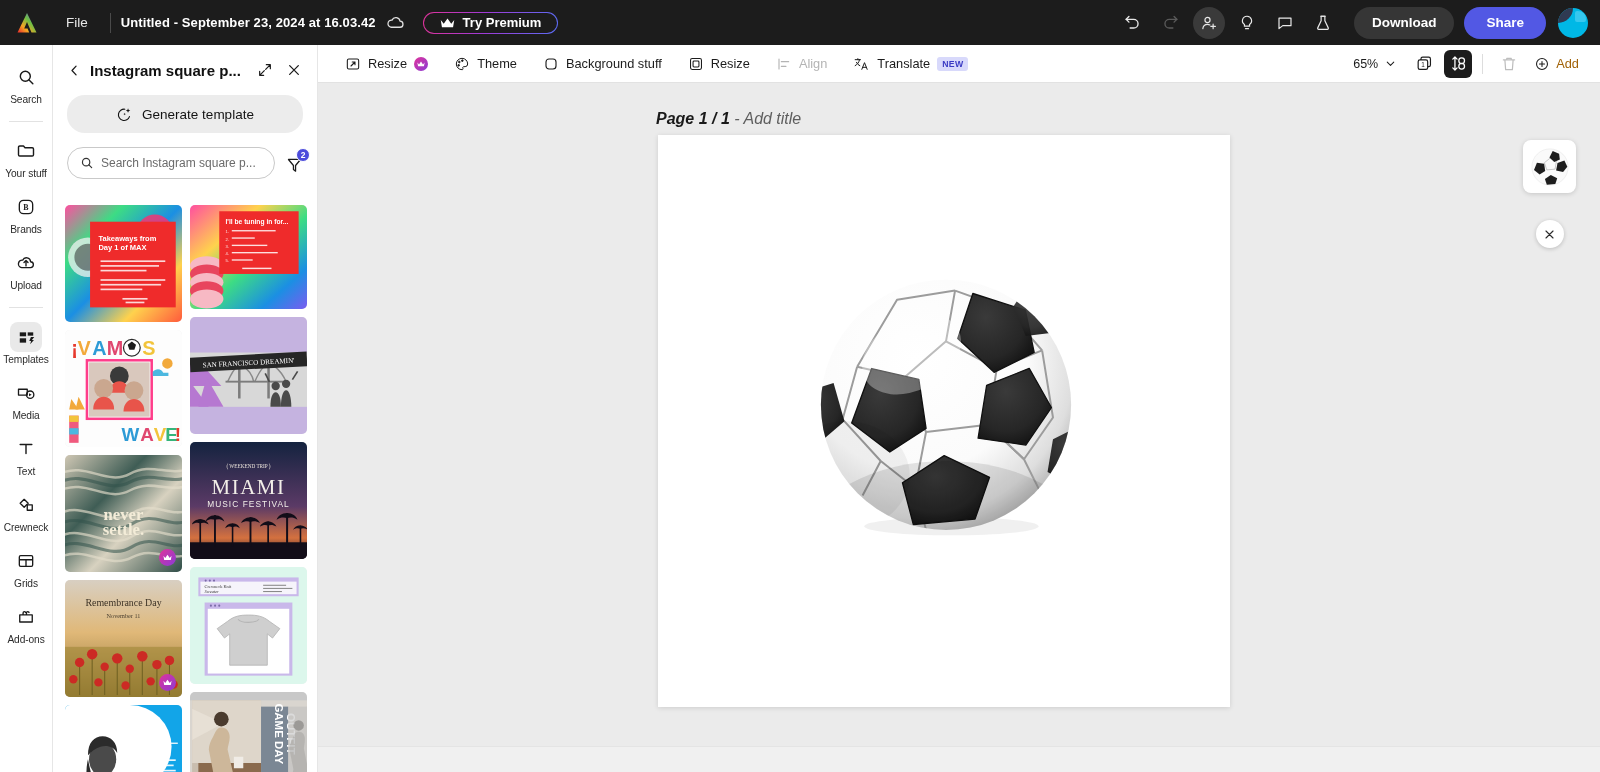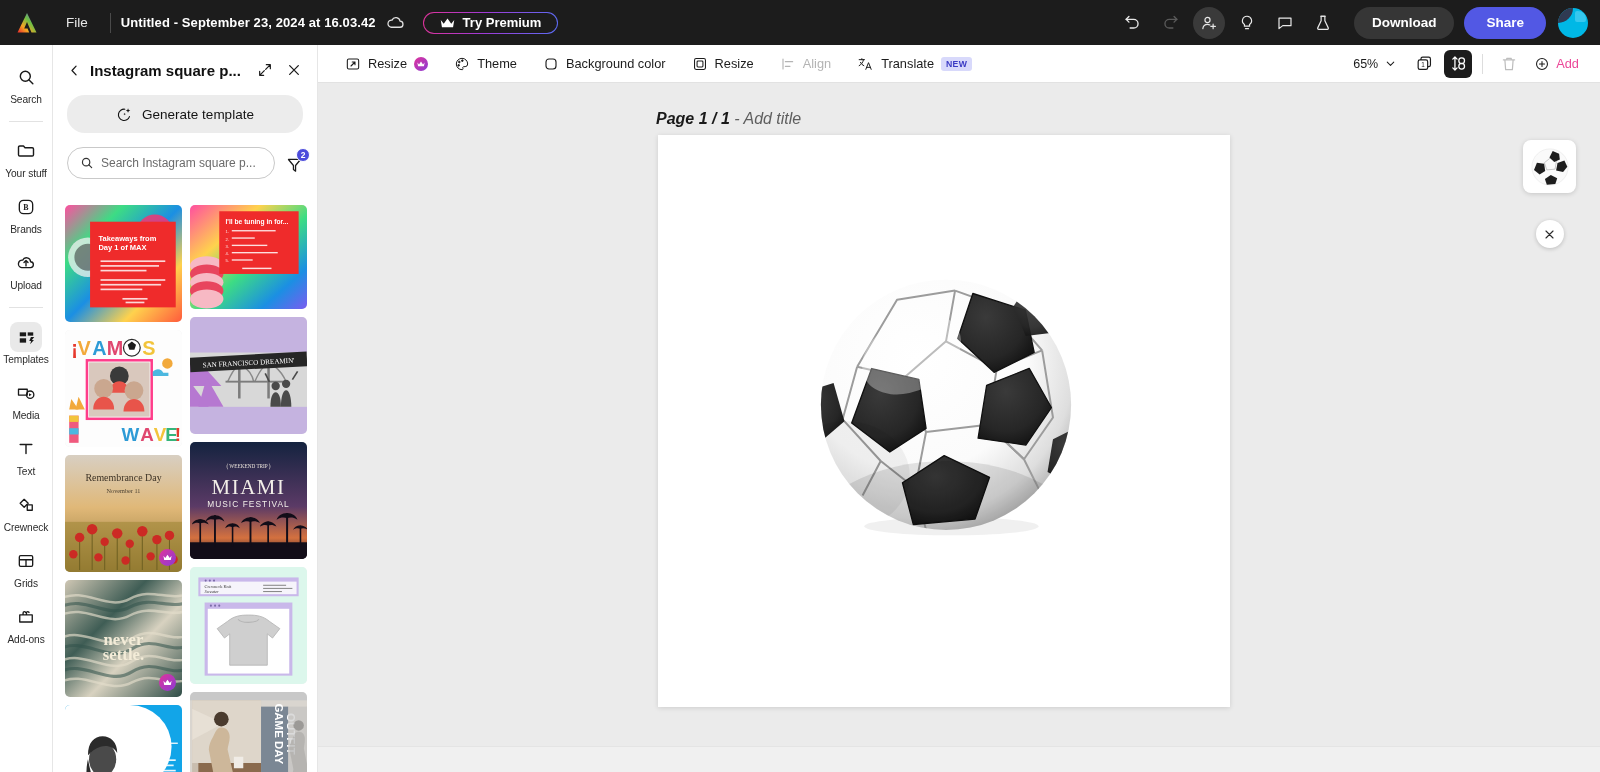--- a/index.html
+++ b/index.html
@@ -182,21 +182,21 @@
   }
   .tt-icon {
     width: 28px; height: 28px; border-radius: 6px; margin-left: 6px;
     display: flex; align-items: center; justify-content: center;
     cursor: pointer; color: #1c1c1c;
   }
   .tt-icon.dark { background: #1c1c1c; color: #fff; }
   .tt-icon.dis { color: #bdbdbd; cursor: default; }
   .tt-div { width: 1px; height: 20px; background: #ddd; margin: 0 6px 0 10px; }
   .tt-add {
-    display:flex; align-items:center; gap:6px; font-size:12.8px; color:#ec4899;
+    display:flex; align-items:center; gap:6px; font-size:12.8px; color:#a16207;
     cursor:pointer; padding:5px 9px; border-radius:5px; margin-left: 2px;
   }
 
   .canvas-area { flex: 1; position: relative; overflow: hidden; background: #ebebeb; }
   .page-label {
     position: absolute; left: 338px; top: 27px;
     font-size: 16px; color: #3d3d3d; font-style: italic;
   }
   .page-label b { color: #1a1a1a; }
   .page-label .dim { color: #5e5e5e; }
@@ -540,20 +540,53 @@
             </g>
             <rect x="4" y="82" width="9" height="26" fill="#f05a7e"></rect>
             <rect x="4" y="82" width="9" height="6" fill="#f2c43b"></rect>
             <rect x="4" y="94" width="9" height="6" fill="#4cb8e0"></rect>
           </svg>
         </div>
 
         <div class="card">
           <svg class="th" viewBox="0 0 112 112">
             <defs>
+              <linearGradient id="g7" x1="0" y1="0" x2="1" y2="1">
+                <stop offset="0%" stop-color="#cfc7b4"></stop>
+                  <stop offset="35%" stop-color="#3f5d55"></stop>
+                <stop offset="60%" stop-color="#d8d2c0"></stop>
+                  <stop offset="100%" stop-color="#2f4d47"></stop>
+              </linearGradient>
+            </defs>
+            <rect width="112" height="112" fill="url(#g7)"></rect>
+            <g fill="none" stroke="#e4ddcb" stroke-width="2.4" opacity=".65">
+              <path d="M-5 18C20 6 40 30 62 18s38 4 58-6"></path>
+              <path d="M-5 34C20 22 40 46 62 34s38 4 58-6"></path>
+              <path d="M-5 56C18 44 42 70 64 56s36 6 56-4"></path>
+              <path d="M-5 78C18 66 42 92 64 78s36 6 56-4"></path>
+              <path d="M-5 98C18 86 42 110 64 98s36 6 56-4"></path>
+            </g>
+            <g fill="none" stroke="#32534c" stroke-width="3" opacity=".55">
+              <path d="M-5 26C20 14 40 38 62 26s38 4 58-6"></path>
+              <path d="M-5 66C18 54 42 80 64 66s36 6 56-4"></path>
+              <path d="M-5 88C18 76 42 102 64 88s36 6 56-4"></path>
+            </g>
+            <text x="56" y="62" font-size="16" font-weight="bold" fill="#f3ecd8" text-anchor="middle" font-family="Liberation Serif, serif">never</text>
+            <text x="56" y="77" font-size="16" font-weight="bold" fill="#f3ecd8" text-anchor="middle" font-family="Liberation Serif, serif">settle.</text>
+          </svg>
+          <span class="crown">
+            <svg width="9" height="7" viewBox="0 0 20 14" fill="#fff">
+                <path d="M1 3 L5 8 L10 1 L15 8 L19 3 L17.4 12.6 L2.6 12.6 Z"></path>
+              </svg>
+          </span>
+        </div>
+
+        <div class="card">
+          <svg class="th" viewBox="0 0 112 112">
+            <defs>
               <linearGradient id="g5" x1="0" y1="0" x2="0" y2="1">
                 <stop offset="0%" stop-color="#d8cfc2"></stop>
                   <stop offset="45%" stop-color="#e0b878"></stop>
                 <stop offset="100%" stop-color="#8a7132"></stop>
               </linearGradient>
             </defs>
             <rect width="112" height="112" fill="url(#g5)"></rect>
             <text x="56" y="25" font-size="9.5" fill="#3d3326" text-anchor="middle" font-family="Liberation Serif, serif">Remembrance Day</text>
             <text x="56" y="36" font-size="6" fill="#4a3f30" text-anchor="middle" font-family="Liberation Serif, serif">November 11</text>
             <rect y="64" width="112" height="48" fill="#9a8431" opacity=".55"></rect>
@@ -568,53 +601,20 @@
                 <circle cx="62" cy="85" r="4"></circle>
                 <circle cx="74" cy="73" r="5"></circle>
               <circle cx="88" cy="81" r="4.5"></circle>
                 <circle cx="100" cy="77" r="4.5"></circle>
               <circle cx="8" cy="95" r="4"></circle>
                 <circle cx="32" cy="98" r="4"></circle>
                 <circle cx="58" cy="101" r="4"></circle>
               <circle cx="82" cy="97" r="4"></circle>
                 <circle cx="104" cy="100" r="4"></circle>
             </g>
-          </svg>
-          <span class="crown">
-            <svg width="9" height="7" viewBox="0 0 20 14" fill="#fff">
-                <path d="M1 3 L5 8 L10 1 L15 8 L19 3 L17.4 12.6 L2.6 12.6 Z"></path>
-              </svg>
-          </span>
-        </div>
-
-        <div class="card">
-          <svg class="th" viewBox="0 0 112 112">
-            <defs>
-              <linearGradient id="g7" x1="0" y1="0" x2="1" y2="1">
-                <stop offset="0%" stop-color="#cfc7b4"></stop>
-                  <stop offset="35%" stop-color="#3f5d55"></stop>
-                <stop offset="60%" stop-color="#d8d2c0"></stop>
-                  <stop offset="100%" stop-color="#2f4d47"></stop>
-              </linearGradient>
-            </defs>
-            <rect width="112" height="112" fill="url(#g7)"></rect>
-            <g fill="none" stroke="#e4ddcb" stroke-width="2.4" opacity=".65">
-              <path d="M-5 18C20 6 40 30 62 18s38 4 58-6"></path>
-              <path d="M-5 34C20 22 40 46 62 34s38 4 58-6"></path>
-              <path d="M-5 56C18 44 42 70 64 56s36 6 56-4"></path>
-              <path d="M-5 78C18 66 42 92 64 78s36 6 56-4"></path>
-              <path d="M-5 98C18 86 42 110 64 98s36 6 56-4"></path>
-            </g>
-            <g fill="none" stroke="#32534c" stroke-width="3" opacity=".55">
-              <path d="M-5 26C20 14 40 38 62 26s38 4 58-6"></path>
-              <path d="M-5 66C18 54 42 80 64 66s36 6 56-4"></path>
-              <path d="M-5 88C18 76 42 102 64 88s36 6 56-4"></path>
-            </g>
-            <text x="56" y="62" font-size="16" font-weight="bold" fill="#f3ecd8" text-anchor="middle" font-family="Liberation Serif, serif">never</text>
-            <text x="56" y="77" font-size="16" font-weight="bold" fill="#f3ecd8" text-anchor="middle" font-family="Liberation Serif, serif">settle.</text>
           </svg>
           <span class="crown">
             <svg width="9" height="7" viewBox="0 0 20 14" fill="#fff">
                 <path d="M1 3 L5 8 L10 1 L15 8 L19 3 L17.4 12.6 L2.6 12.6 Z"></path>
               </svg>
           </span>
         </div>
 
         <div class="card">
           <svg class="th" viewBox="0 0 112 112">
@@ -830,21 +830,21 @@
           </span>
           <span>Theme</span>
         </div>
 
         <div class="tool">
           <span>
             <svg width="16" height="16" viewBox="0 0 24 24" fill="none" stroke="#1c1c1c" stroke-width="1.7">
               <rect x="4.5" y="4.5" width="15" height="15" rx="4.5"></rect>
             </svg>
           </span>
-          <span>Background color</span>
+          <span>Background stuff</span>
         </div>
 
         <div class="tool">
           <span>
             <svg width="16" height="16" viewBox="0 0 24 24" fill="none" stroke="#1c1c1c" stroke-width="1.6">
               <rect x="3.8" y="3.8" width="16.4" height="16.4" rx="2.4"></rect>
               <rect x="7.6" y="7.6" width="8.8" height="8.8" rx="1.4"></rect>
             </svg>
           </span>
           <span>Resize</span>

